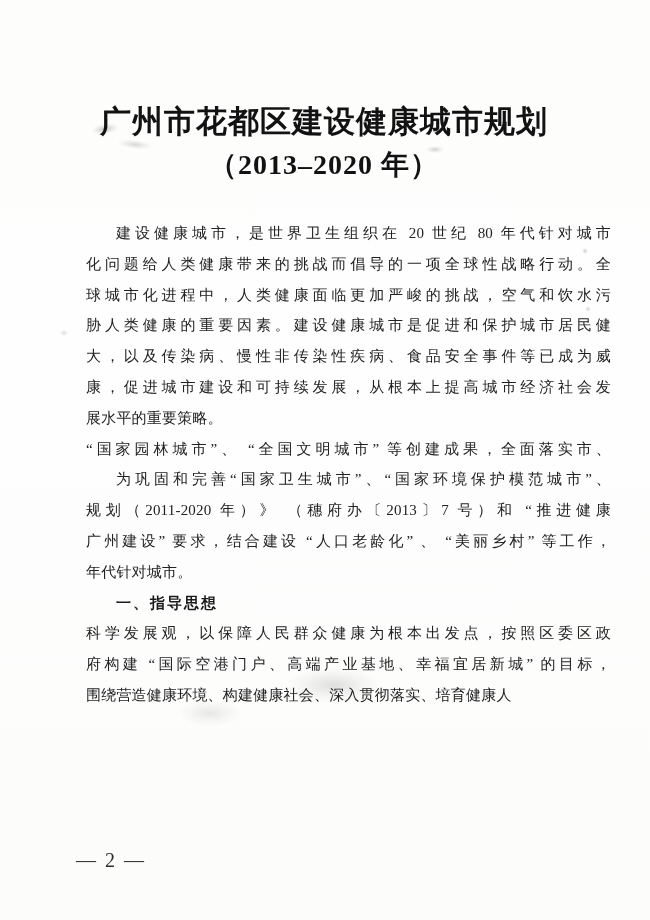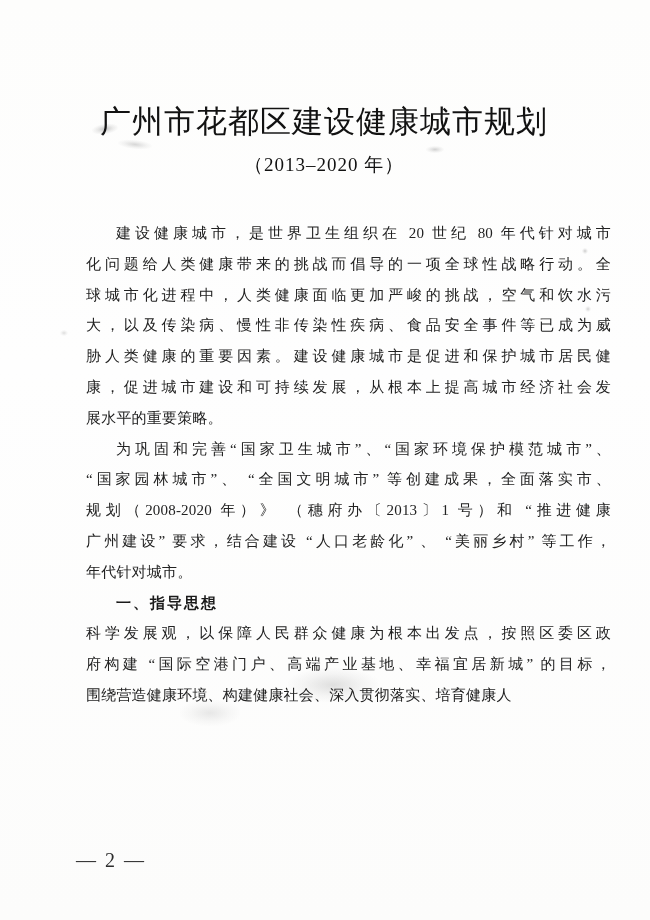--- a/index.html
+++ b/index.html
@@ -17,30 +17,30 @@
     background-image: linear-gradient(180deg, #fdfdfc 0%, #fefefe 40%, #fcfcfb 100%);
     overflow: hidden;
     color: #1d1d1d;
   }
   .title {
     position: absolute;
     top: 102px;
     left: 60px;
     width: 528px;
     text-align: center;
-    font-weight: normal;
+    font-weight: bold;
     color: #121212;
   }
   .title-line1 {
     font-size: 31px;
     letter-spacing: 1px;
     line-height: 40px;
   }
   .title-line2 {
-    font-size: 19px;
+    font-size: 28px;
     letter-spacing: 1px;
     line-height: 40px;
     margin-top: 3px;
   }
   .body-text {
     position: absolute;
     top: 218px;
     left: 62px;
     width: 525px;
     font-size: 15px;
@@ -108,29 +108,29 @@
   <div class="title">
     <div class="title-line1">广州市花都区建设健康城市规划</div>
     <div class="title-line2">（2013–2020 年）</div>
   </div>
 
   <div class="body-text">
       <div class="paragraph">
         <div class="line first">建设健康城市，是世界卫生组织在 20 世纪 80 年代针对城市</div>
         <div class="line">化问题给人类健康带来的挑战而倡导的一项全球性战略行动。全</div>
         <div class="line">球城市化进程中，人类健康面临更加严峻的挑战，空气和饮水污</div>
+        <div class="line">胁人类健康的重要因素。建设健康城市是促进和保护城市居民健</div>
         <div class="line">大，以及传染病、慢性非传染性疾病、食品安全事件等已成为威</div>
-        <div class="line">胁人类健康的重要因素。建设健康城市是促进和保护城市居民健</div>
         <div class="line">康，促进城市建设和可持续发展，从根本上提高城市经济社会发</div>
         <div class="line last">展水平的重要策略。</div>
       </div>
       <div class="paragraph">
+        <div class="line">“国家园林城市”、 “全国文明城市” 等创建成果，全面落实市、</div>
         <div class="line first">为巩固和完善“国家卫生城市”、“国家环境保护模范城市”、</div>
-        <div class="line">“国家园林城市”、 “全国文明城市” 等创建成果，全面落实市、</div>
-        <div class="line">规划（2008-2020 年）》 （穗府办〔2013〕1 号）和 “推进健康</div>
+        <div class="line">规划（2011-2020 年）》 （穗府办〔2013〕7 号）和 “推进健康</div>
         <div class="line">广州建设” 要求，结合建设 “人口老龄化” 、 “美丽乡村” 等工作，</div>
         <div class="line last">年代针对城市。</div>
       </div>
       <div class="heading">一、指导思想</div>
       <div class="paragraph">
         <div class="line">科学发展观，以保障人民群众健康为根本出发点，按照区委区政</div>
         <div class="line">府构建 “国际空港门户、高端产业基地、幸福宜居新城” 的目标，</div>
         <div class="line last">围绕营造健康环境、构建健康社会、深入贯彻落实、培育健康人</div>
       </div>
     </div>

